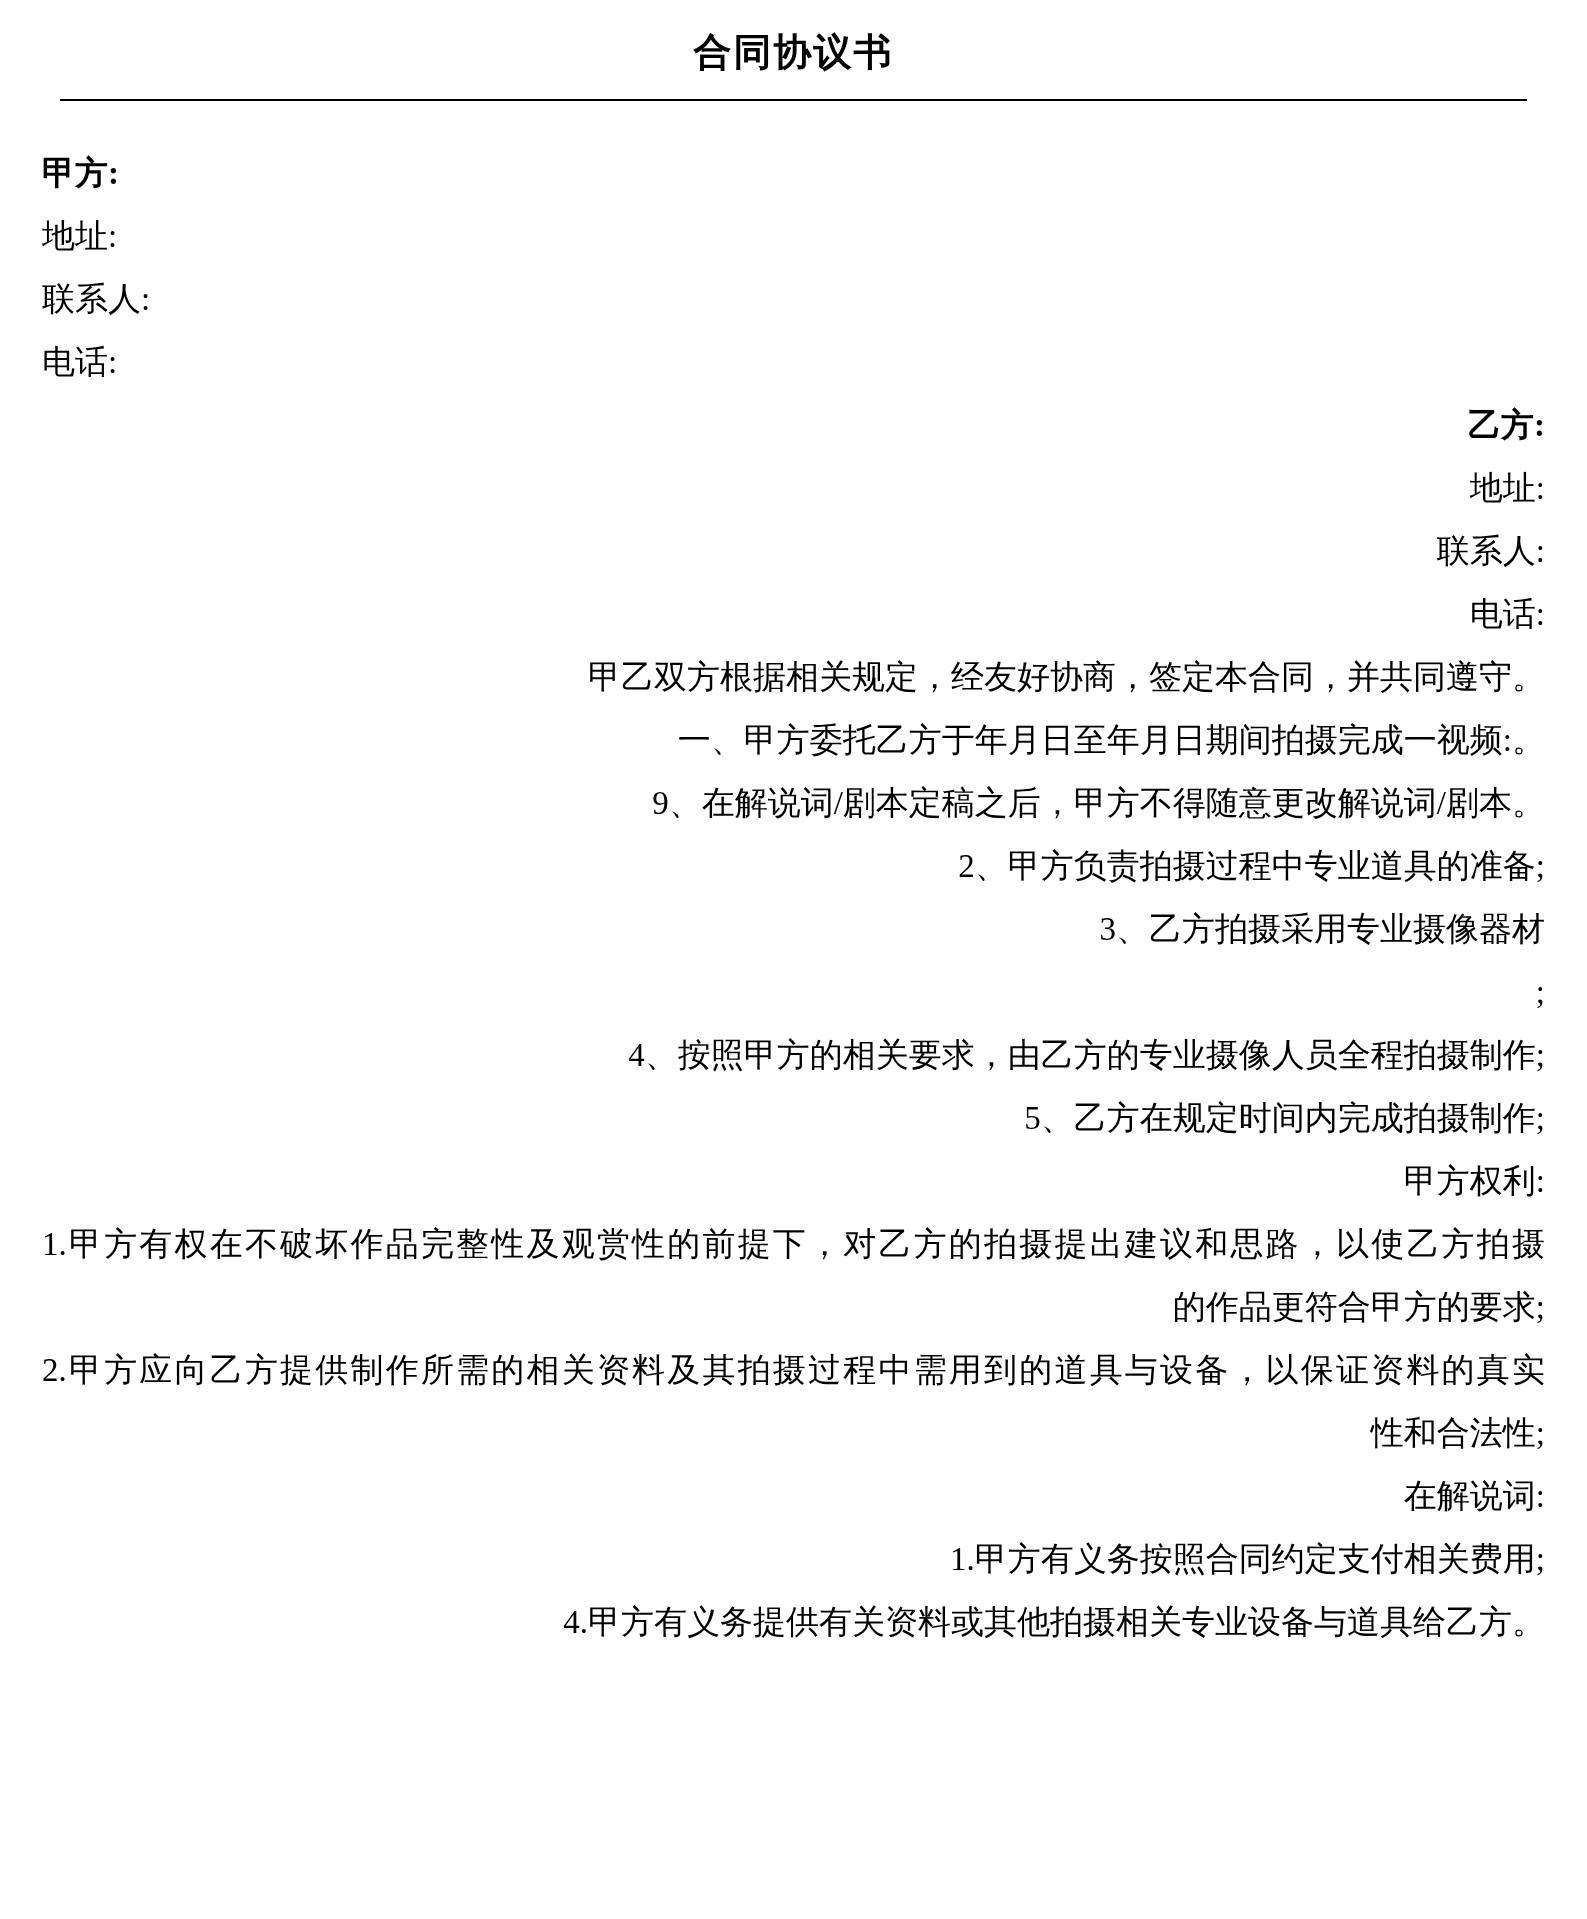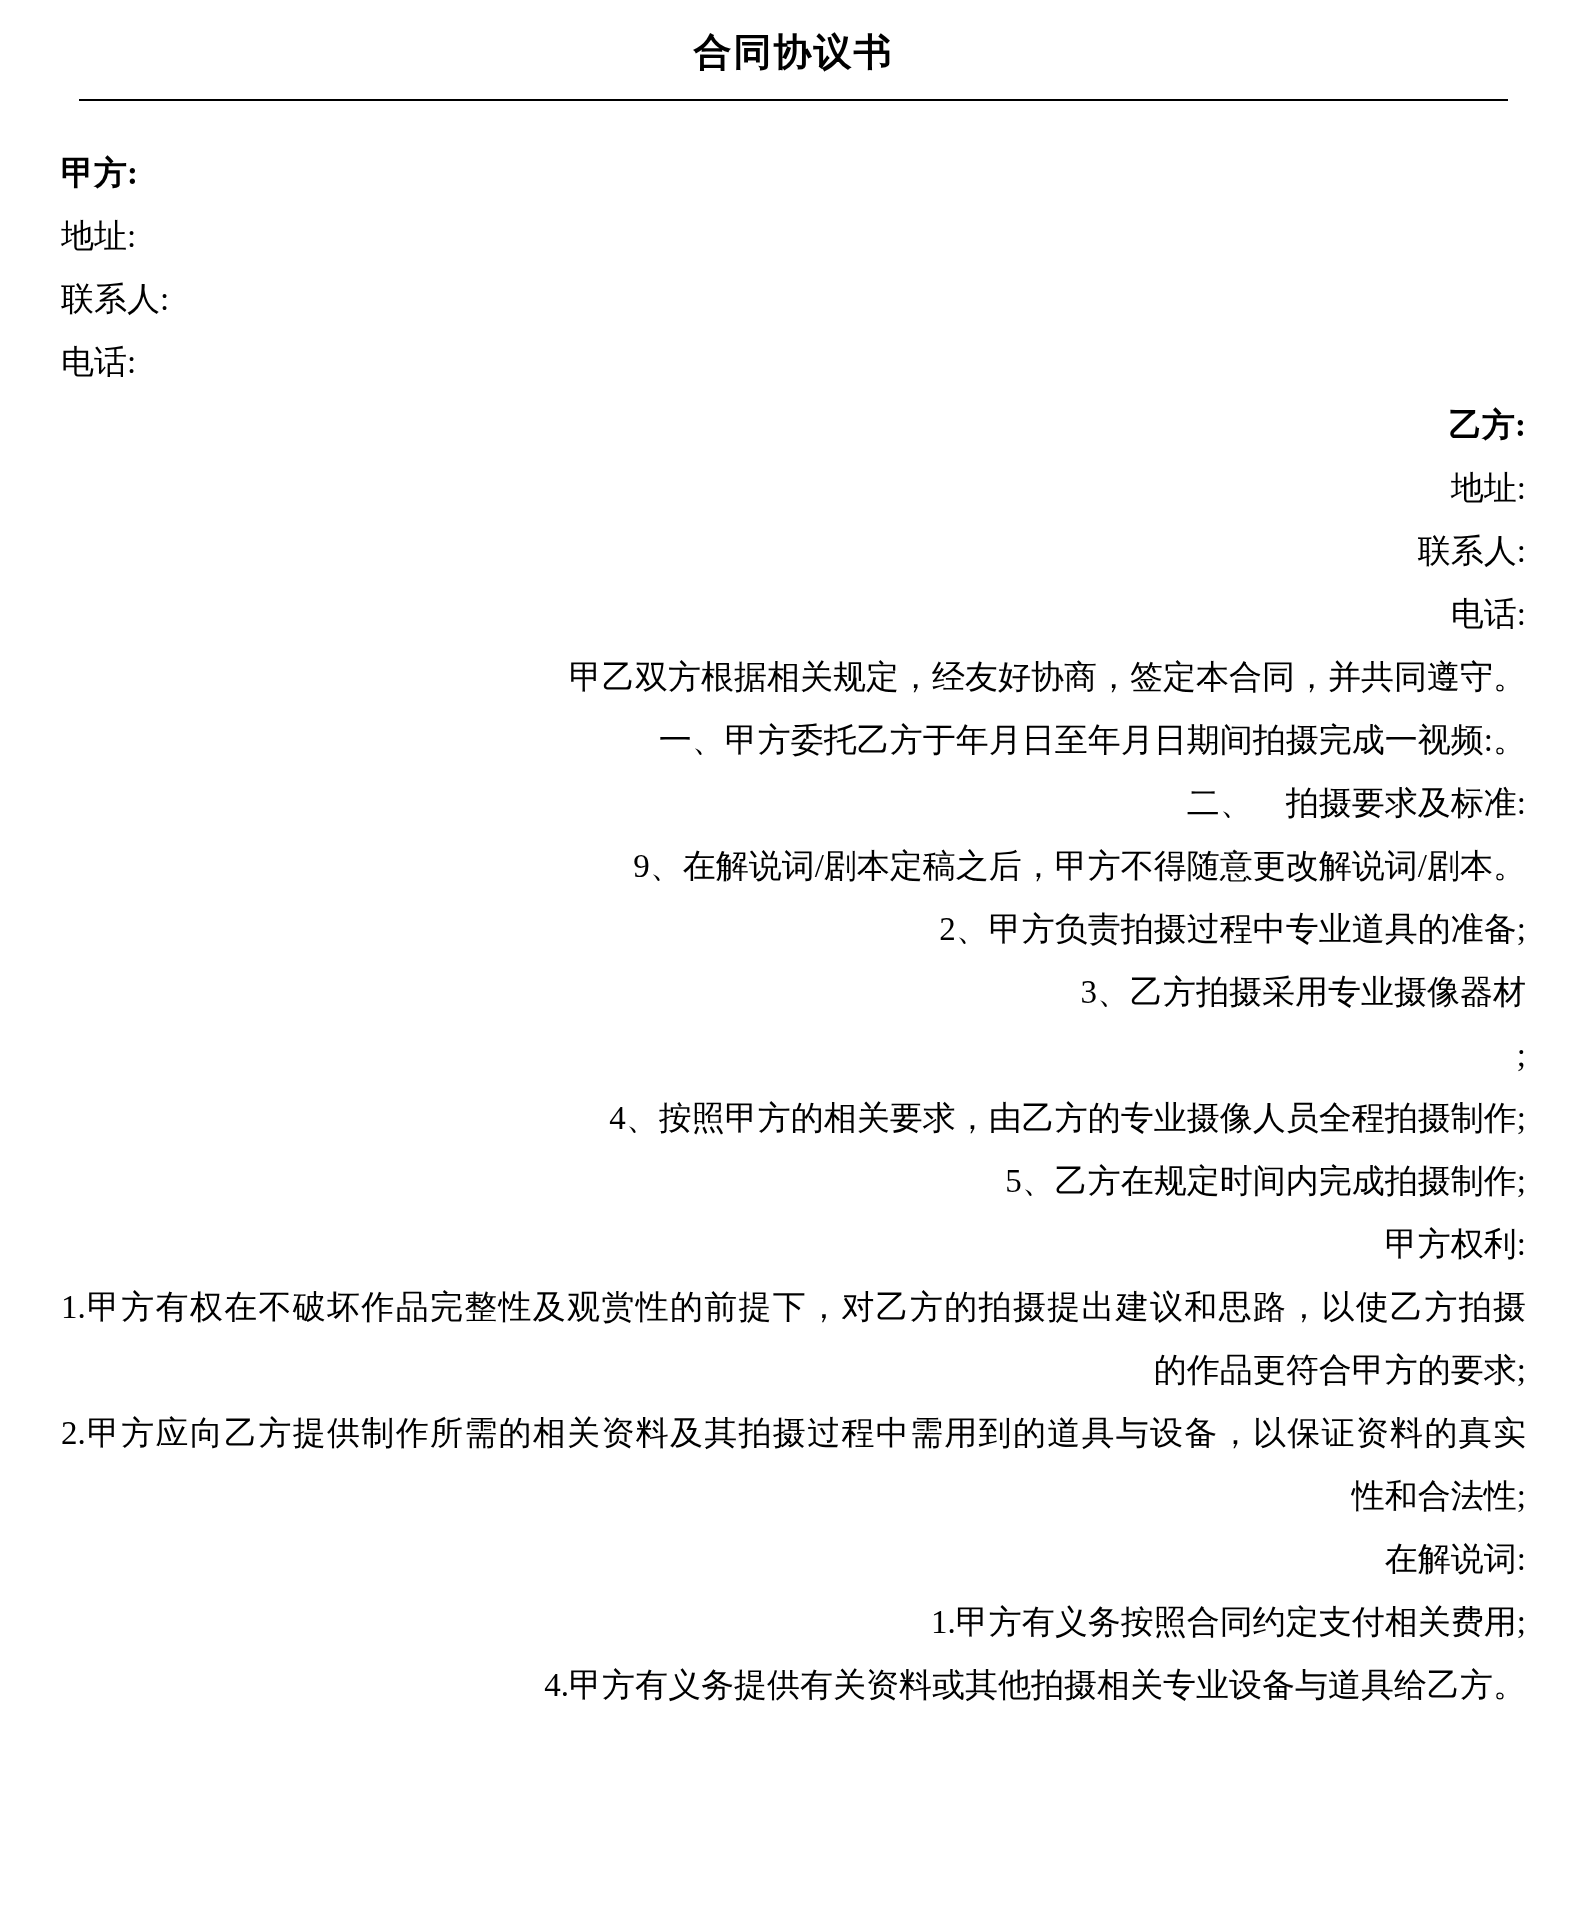--- a/index.html
+++ b/index.html
@@ -9,21 +9,21 @@
   }
   .page {
     position: relative;
     width: 1587px;
     height: 1919px;
     margin: 0 auto;
     background: #ffffff;
     color: #000000;
     overflow: hidden;
     box-sizing: border-box;
-    padding: 0 61px;
+    padding: 0 42px;
     font-family: "Liberation Serif", "DejaVu Serif", serif;
   }
   .doc-title {
     margin: 0;
     padding-top: 26px;
     height: 52px;
     line-height: 52px;
     text-align: center;
     font-size: 38px;
     font-weight: bold;
@@ -64,21 +64,20 @@
       <div class="line align-left bold">甲方:</div>
       <div class="line align-left">地址:</div>
       <div class="line align-left">联系人:</div>
       <div class="line align-left">电话:</div>
       <div class="line align-center bold">乙方:</div>
       <div class="line align-center">地址:</div>
       <div class="line align-center">联系人:</div>
       <div class="line align-center">电话:</div>
       <div class="line align-center">甲乙双方根据相关规定，经友好协商，签定本合同，并共同遵守。</div>
       <div class="line align-center">一、甲方委托乙方于年月日至年月日期间拍摄完成一视频:。</div>
-      <div class="line align-center">二、　拍摄要求及标准:</div>
       <div class="line align-center">9、在解说词/剧本定稿之后，甲方不得随意更改解说词/剧本。</div>
       <div class="line align-center">2、甲方负责拍摄过程中专业道具的准备;</div>
       <div class="line align-center">3、乙方拍摄采用专业摄像器材</div>
       <div class="line align-center">;</div>
       <div class="line align-center">4、按照甲方的相关要求，由乙方的专业摄像人员全程拍摄制作;</div>
       <div class="line align-center">5、乙方在规定时间内完成拍摄制作;</div>
       <div class="line align-center">甲方权利:</div>
       <div class="line align-justify">1.甲方有权在不破坏作品完整性及观赏性的前提下，对乙方的拍摄提出建议和思路，以使乙方拍摄</div>
       <div class="line align-center">的作品更符合甲方的要求;</div>
       <div class="line align-justify">2.甲方应向乙方提供制作所需的相关资料及其拍摄过程中需用到的道具与设备，以保证资料的真实</div>

